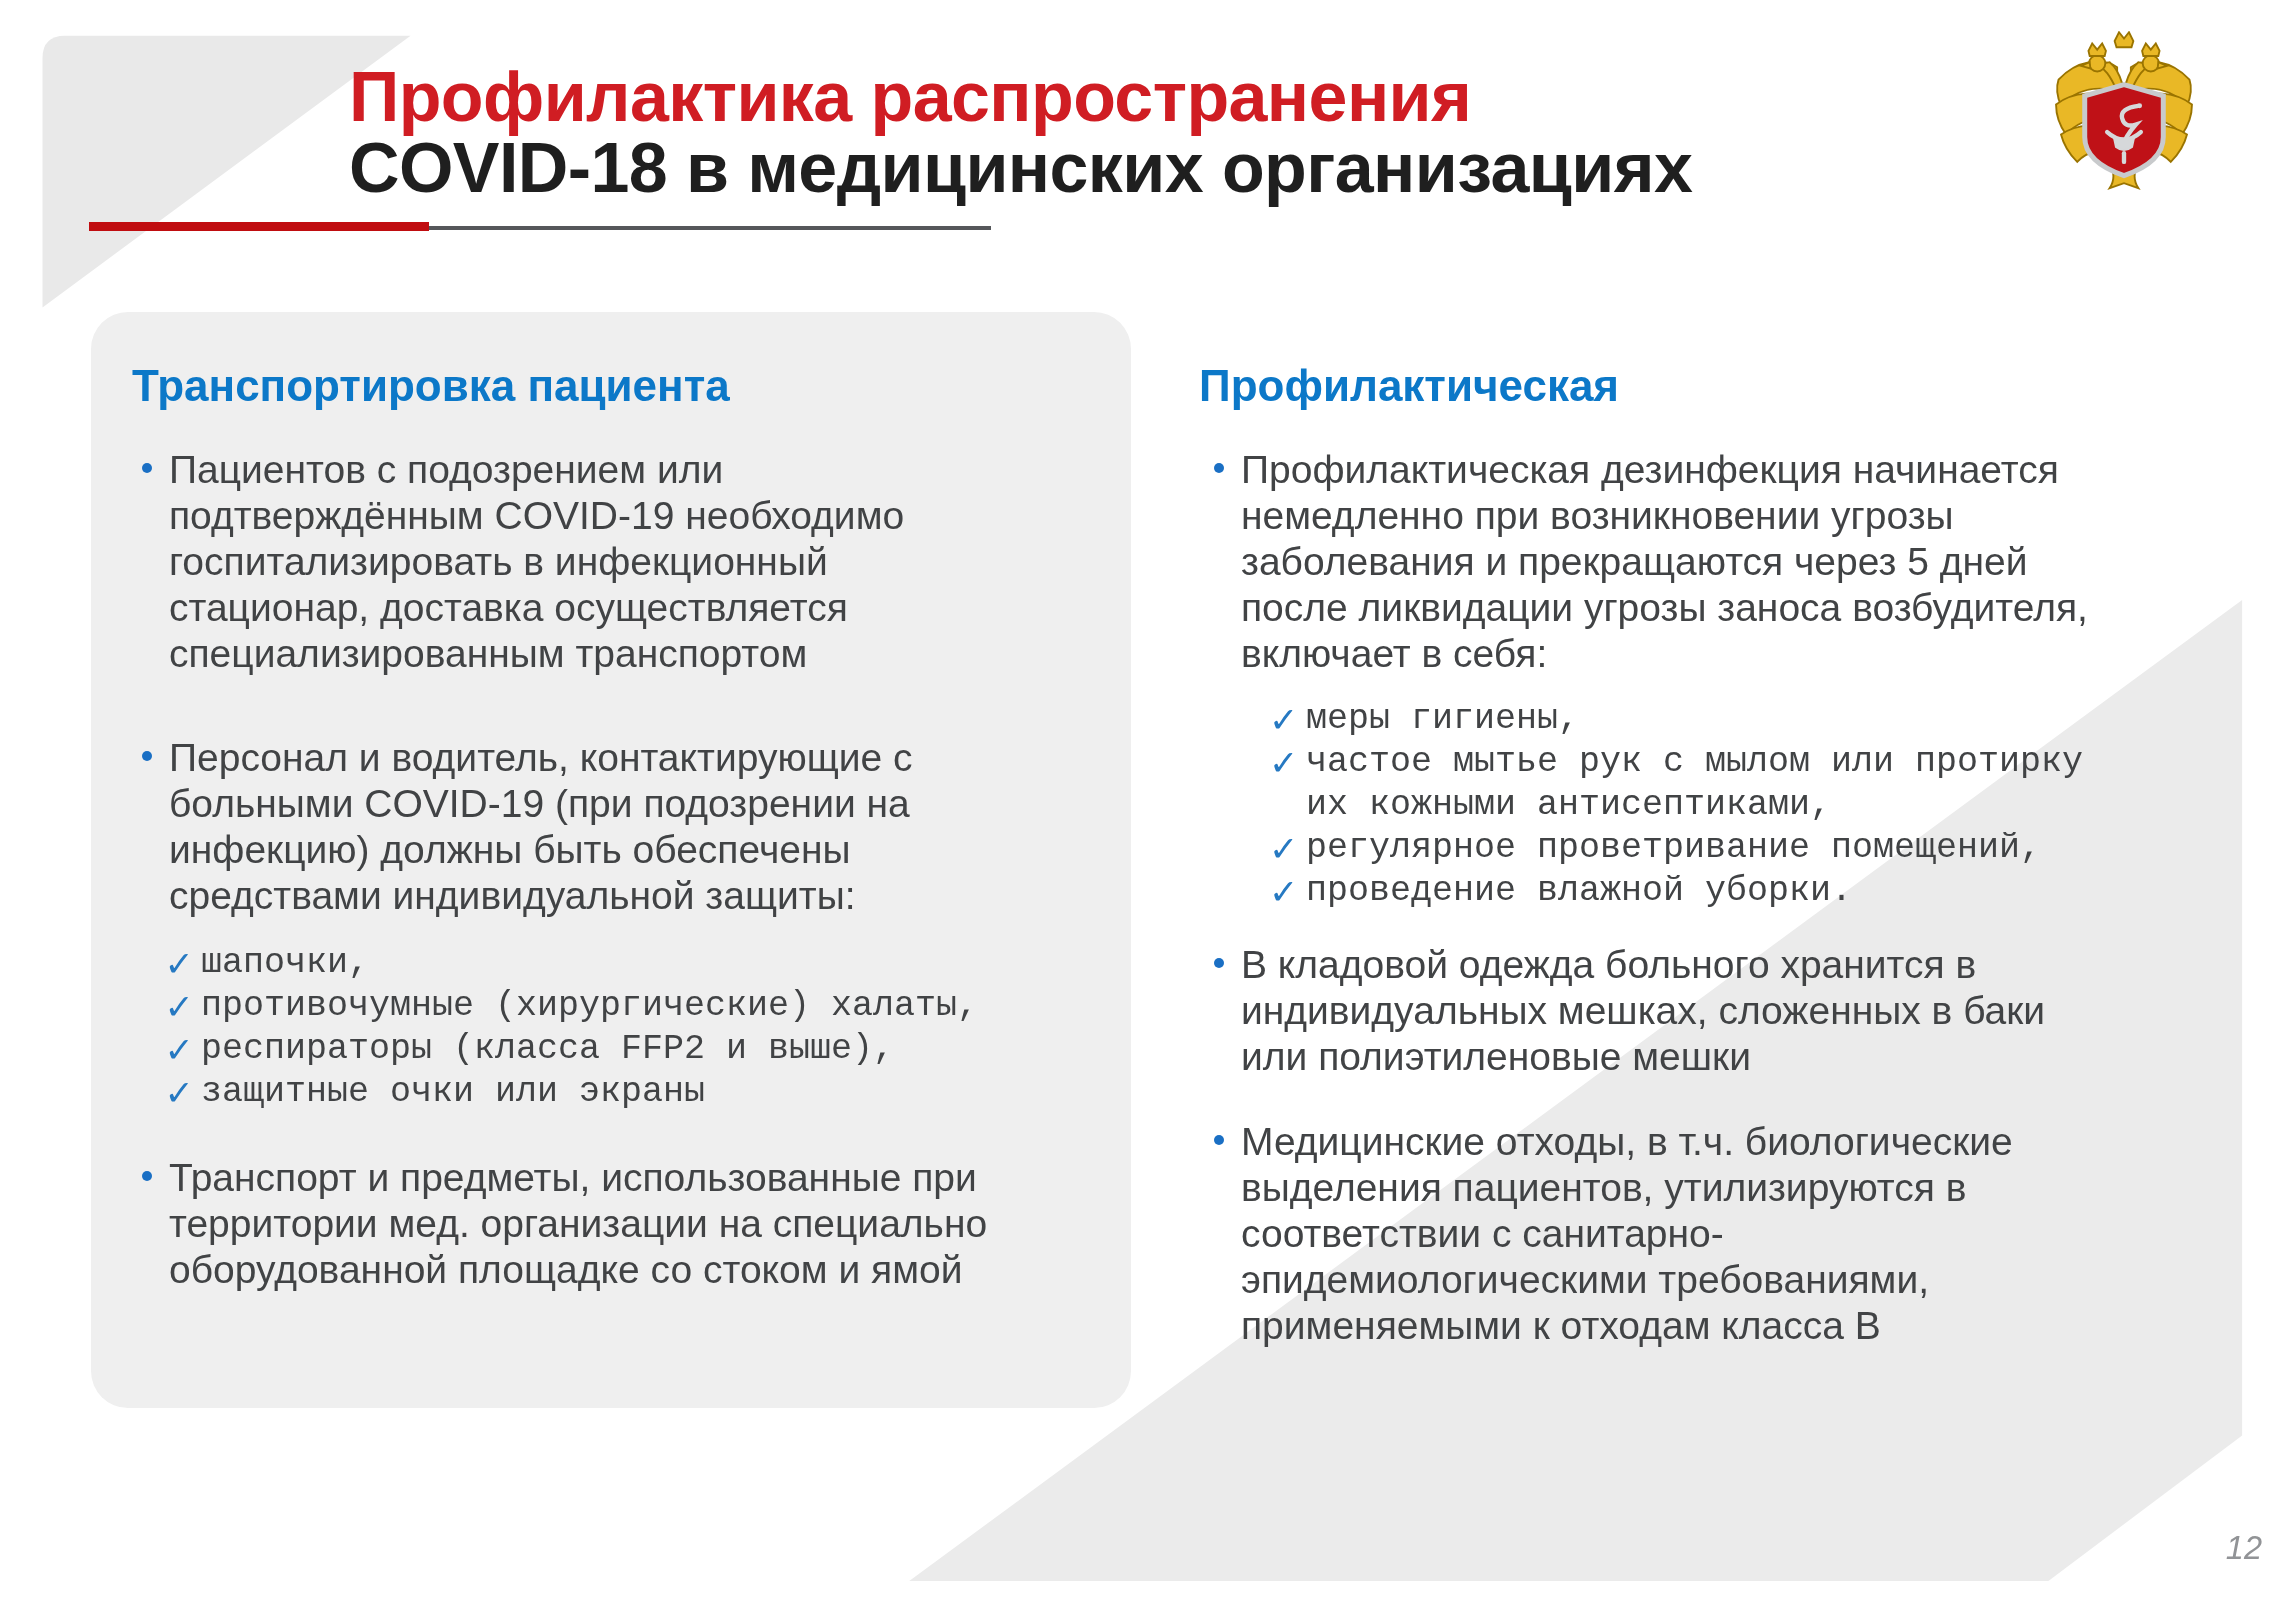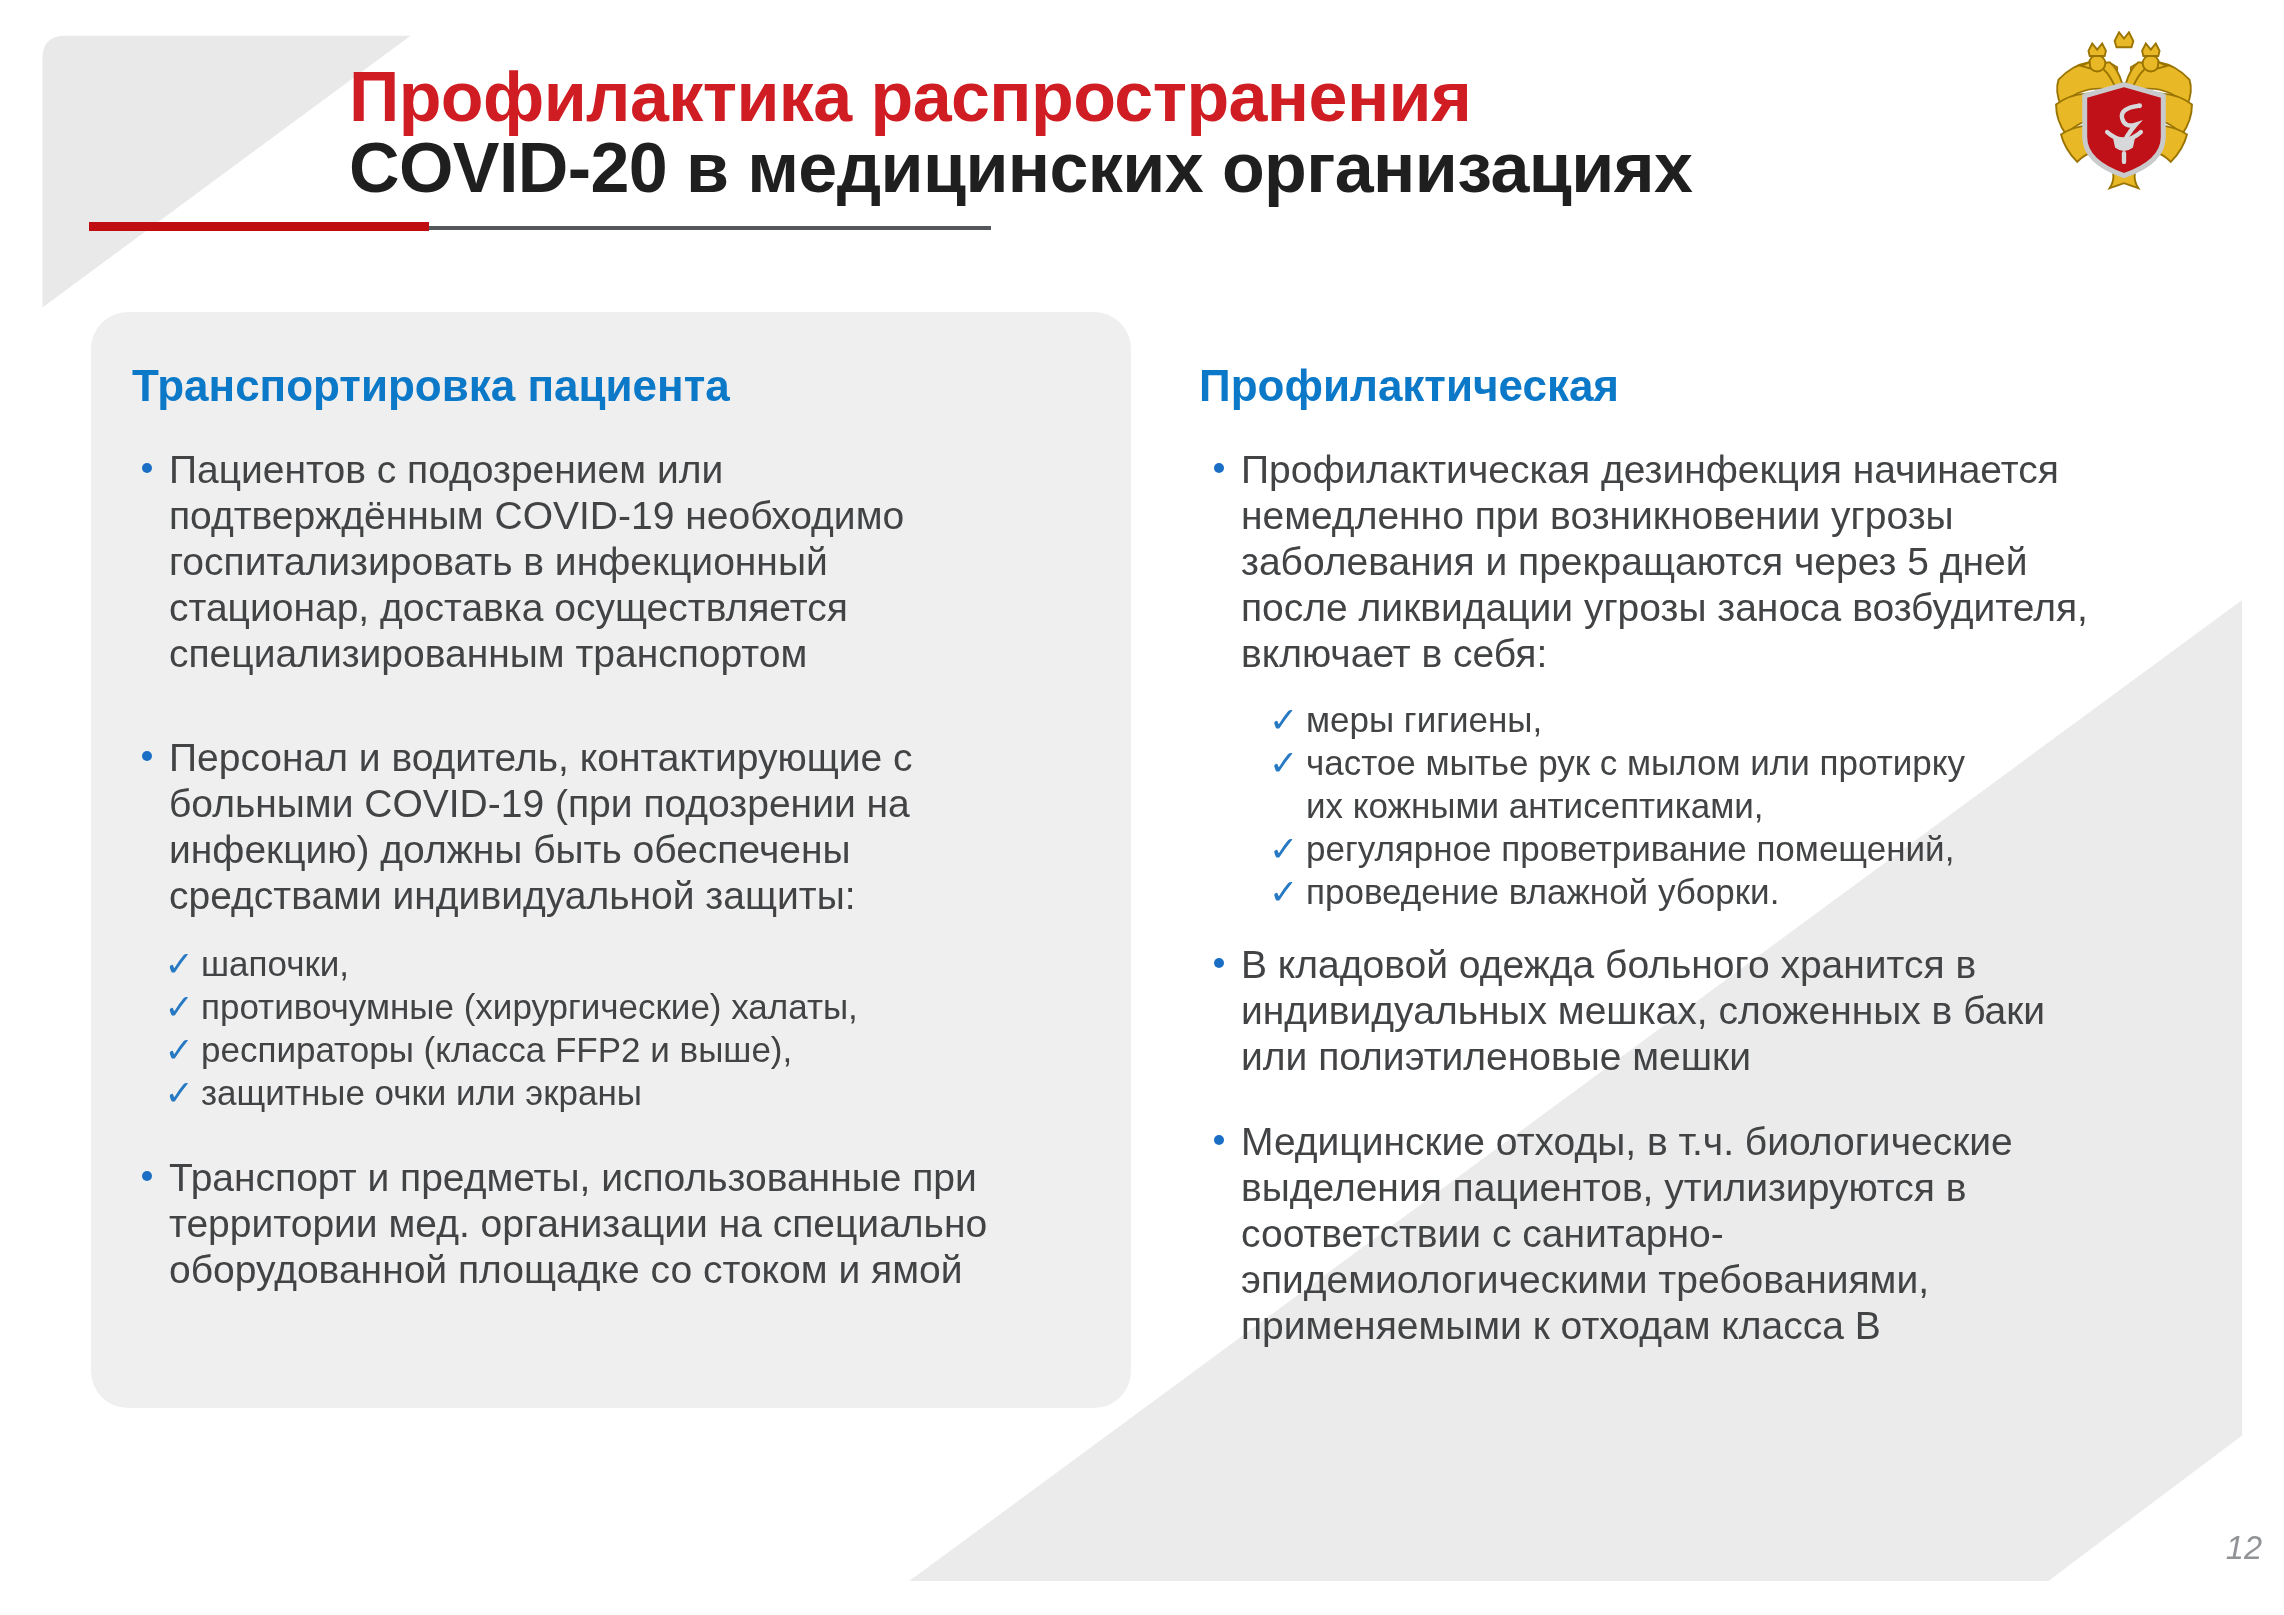--- a/index.html
+++ b/index.html
@@ -38,21 +38,21 @@
 
   .bullet-row{position:relative;}
   .bullet-dot{position:absolute;width:10px;height:10px;border-radius:50%;background:#1a6fc4;top:16.2px;}
   .col-left .bullet-dot{left:10px;}
   .col-right .bullet-dot{left:15px;}
   .bullet-lines{margin-left:37px;}
   .col-right .bullet-lines{margin-left:42px;}
   .t-line{white-space:nowrap;font-size:39px;line-height:46px;color:#414345;}
 
   .check-item{position:relative;}
-  .check-line{white-space:nowrap;font-size:35px;line-height:43px;color:#414345;}
+  .check-line{white-space:nowrap;font-size:35px;line-height:43px;color:#414345;font-family:Liberation Mono, monospace;}
   .check-glyph{position:absolute;top:0;font-size:35px;line-height:43px;color:#2679c2;font-weight:bold;}
   .col-left .check-glyph{left:32.5px;}
   .col-left .check-line{margin-left:69px;}
   .col-right .check-glyph{left:70px;}
   .col-right .check-line{margin-left:107px;}
 
   .page-number{
     position:absolute;left:2200px;top:1530px;width:62px;text-align:right;
     font-size:32.5px;color:#919396;z-index:5;line-height:37px;font-style:italic;
   }
@@ -63,21 +63,21 @@
 
 <svg class="bg-layer" viewBox="0 0 3655 2586" xmlns="http://www.w3.org/2000/svg">
   <path d="M104,57 L657,57 L68,492 L68,93 Q68,57 104,57 Z" fill="#e9e9e9"></path>
   <path d="M3588,960 L3588,2297 L3278,2530 L1455,2530 Z" fill="#ebebeb"></path>
 </svg>
 
 <div class="panel-card"></div>
 
 <div class="title-block">
   <div class="title-line red">Профилактика распространения</div>
-  <div class="title-line dark">COVID-20 в медицинских организациях</div>
+  <div class="title-line dark">COVID-18 в медицинских организациях</div>
 </div>
 <div class="accent-bar"></div>
 <div class="accent-line"></div>
 
 <div class="emblem-box">
   <svg viewBox="0 0 230 255" width="144" height="159" xmlns="http://www.w3.org/2000/svg">
     <g stroke="#9a7400" stroke-width="3" fill="#e9b826">
 
       <path d="M10,78 C40,46 80,42 104,58 L104,96 C70,88 40,92 14,120 C8,106 6,90 10,78 Z"></path>
       <path d="M6,118 C34,96 74,96 104,110 L104,146 C72,136 44,142 22,166 C12,152 6,134 6,118 Z"></path>

